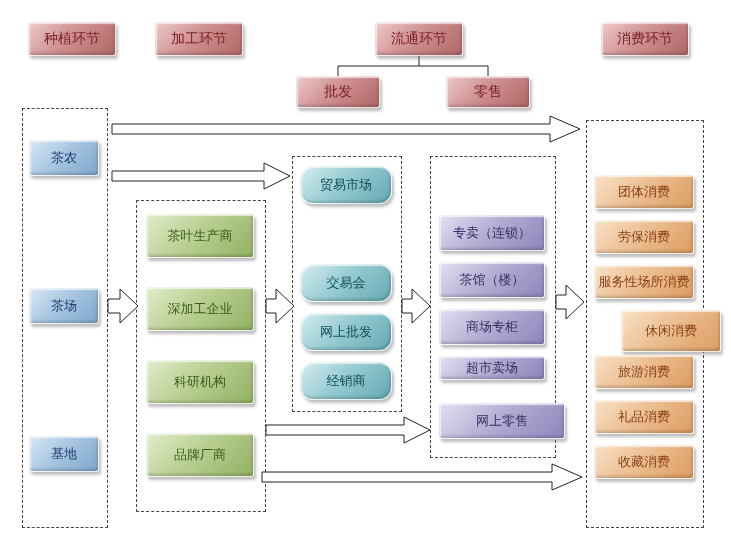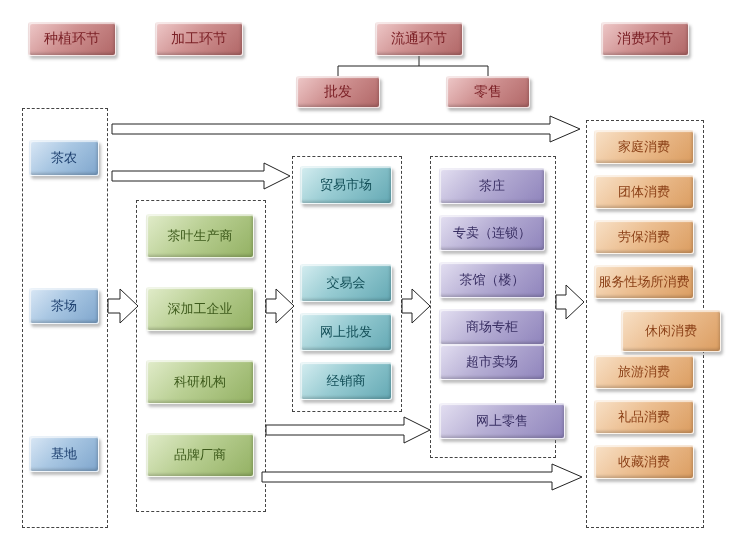--- a/index.html
+++ b/index.html
@@ -13,21 +13,21 @@
     border:1px solid rgba(255,255,255,0.75);
     box-shadow:2px 3px 3px rgba(110,110,110,0.45),
                inset 1px 1px 1px rgba(255,255,255,0.7),
                inset -1px -2px 3px rgba(0,0,0,0.18);
     white-space:nowrap;overflow:hidden;
   }
   .hdr{font-size:14px;}
   .c-red   {background:linear-gradient(135deg,#eec8c8 0%,#cf9191 45%,#b16767 100%);color:#7b2026;}
   .c-blue  {background:linear-gradient(135deg,#d9e7f5 0%,#a8c6e2 45%,#7fa6cd 100%);color:#1d3f6e;}
   .c-green {background:linear-gradient(135deg,#e1ecca 0%,#b9cf93 45%,#93b163 100%);color:#3d5a1b;}
-  .c-teal  {background:linear-gradient(135deg,#d4edf0 0%,#97cbd2 45%,#64a9b4 100%);color:#134f58;}
+  .c-teal  {background:linear-gradient(135deg,#d4edf0 0%,#97cbd2 45%,#64a9b4 100%);color:#134f58;border-radius:13px;}
   .c-purple{background:linear-gradient(135deg,#e3dff1 0%,#b6aed4 45%,#8f84bc 100%);color:#392f63;}
   .c-orange{background:linear-gradient(135deg,#f8e1c7 0%,#ecbf92 45%,#db9d61 100%);color:#8a3f16;}
   .dashed{position:absolute;border:1px dashed #444;background:transparent;}
   svg.overlay{position:absolute;left:0;top:0;width:731px;height:544px;pointer-events:none;}
   svg.overlay polygon{fill:#ffffff;stroke:#222;stroke-width:1;}
   svg.overlay path{fill:none;stroke:#222;stroke-width:1;}
 </style>
 </head>
 <body>
 
@@ -65,28 +65,26 @@
   <div class="box c-green" style="left:146px;top:214px;width:108px;height:44px">茶叶生产商</div>
   <div class="box c-green" style="left:146px;top:287px;width:108px;height:44px">深加工企业</div>
   <div class="box c-green" style="left:146px;top:360px;width:108px;height:44px">科研机构</div>
   <div class="box c-green" style="left:146px;top:433px;width:108px;height:44px">品牌厂商</div>
 
   <div class="box c-teal" style="left:300px;top:166px;width:92px;height:38px">贸易市场</div>
   <div class="box c-teal" style="left:300px;top:264px;width:92px;height:38px">交易会</div>
   <div class="box c-teal" style="left:300px;top:313px;width:92px;height:38px">网上批发</div>
   <div class="box c-teal" style="left:300px;top:362px;width:92px;height:38px">经销商</div>
 
-  <div class="box c-purple" style="left:439px;top:168px;width:106px;height:36px">茶庄</div>
   <div class="box c-purple" style="left:439px;top:215px;width:106px;height:36px">专卖（连锁）</div>
   <div class="box c-purple" style="left:439px;top:262px;width:106px;height:36px">茶馆（楼）</div>
   <div class="box c-purple" style="left:439px;top:309px;width:106px;height:36px">商场专柜</div>
-  <div class="box c-purple" style="left:439px;top:344px;width:106px;height:36px">超市卖场</div>
+  <div class="box c-purple" style="left:439px;top:356px;width:106px;height:24px">超市卖场</div>
   <div class="box c-purple" style="left:439px;top:403px;width:126px;height:36px">网上零售</div>
 
-  <div class="box c-orange" style="left:594px;top:130px;width:100px;height:34px">家庭消费</div>
   <div class="box c-orange" style="left:594px;top:175px;width:100px;height:34px">团体消费</div>
   <div class="box c-orange" style="left:594px;top:220px;width:100px;height:34px">劳保消费</div>
   <div class="box c-orange" style="left:594px;top:265px;width:100px;height:34px">服务性场所消费</div>
   <div class="box c-orange" style="left:621px;top:310px;width:100px;height:42px">休闲消费</div>
   <div class="box c-orange" style="left:594px;top:355px;width:100px;height:34px">旅游消费</div>
   <div class="box c-orange" style="left:594px;top:400px;width:100px;height:34px">礼品消费</div>
   <div class="box c-orange" style="left:594px;top:445px;width:100px;height:34px">收藏消费</div>
 
 </div>
 

